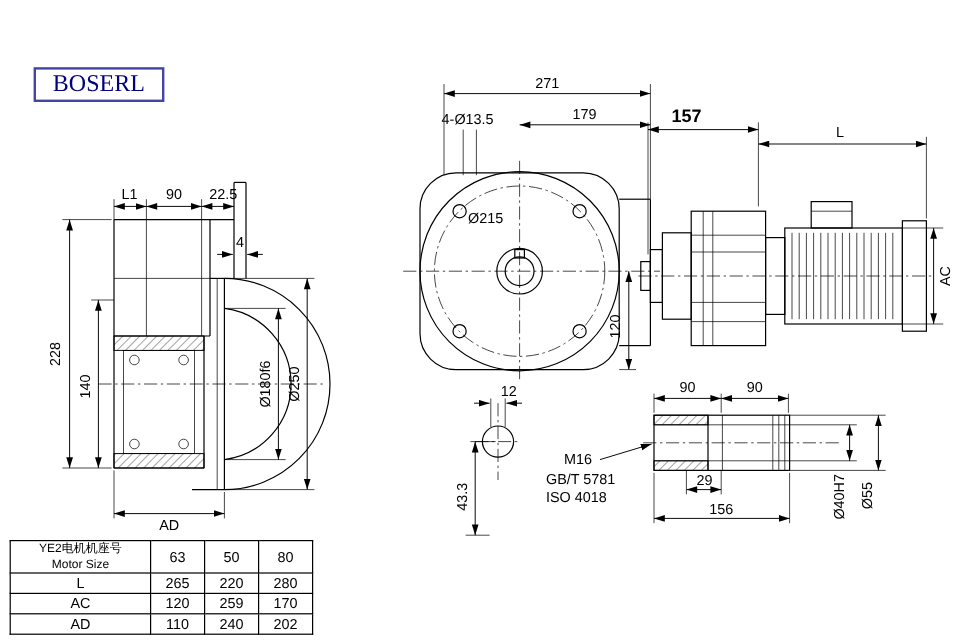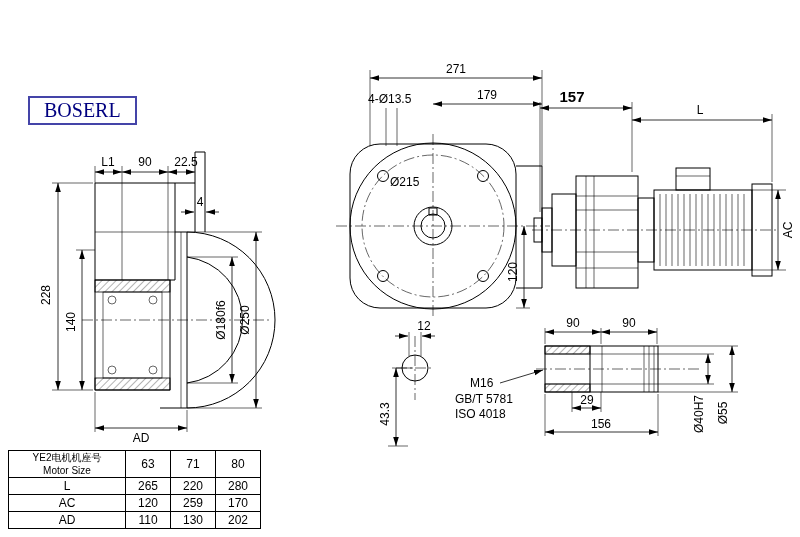--- a/index.html
+++ b/index.html
@@ -10,21 +10,20 @@
   .drawing { position:absolute; left:0; top:0; }
   .title {
     position:absolute; left:8px; top:4px; z-index:3;
     font-size:27px; font-weight:bold; color:#e60000; white-space:nowrap;
   }
   .logo {
     position:absolute; left:28px; top:56px; z-index:3;
     border:2px solid #4444a8; padding:1px 14px;
     font-family:"Liberation Serif", serif; font-size:20px; color:#000080;
     background:#fff;
-    margin-top:40px;
   }
   table.spec {
     position:absolute; left:8px; top:450px; z-index:3;
     border-collapse:collapse; background:#fff;
     font-size:12px; color:#000; text-align:center;
   }
   table.spec td { border:1px solid #000; padding:0 2px; height:16px; }
   table.spec td.c0 { width:112px; }
   table.spec td.cv { width:40px;margin-top:33px; }
   table.spec .hdr div { font-size:10px; line-height:13px; }
@@ -276,37 +275,37 @@
   <div class="logo">BOSERL</div>
 
   <table class="spec">
     <tbody>
         <tr>
       <td class="c0 hdr">
         <div>YE2电机机座号</div>
         <div>Motor Size</div>
       </td>
       <td class="cv">63</td>
-      <td class="cv">71</td>
+      <td class="cv">50</td>
       <td class="cv">80</td>
     </tr>
     <tr>
       <td class="c0">L</td>
       <td class="cv">265</td>
       <td class="cv">220</td>
       <td class="cv">280</td>
     </tr>
     <tr>
       <td class="c0">AC</td>
       <td class="cv">120</td>
       <td class="cv">259</td>
       <td class="cv">170</td>
     </tr>
     <tr>
       <td class="c0">AD</td>
       <td class="cv">110</td>
-      <td class="cv">130</td>
+      <td class="cv">240</td>
       <td class="cv">202</td>
     </tr>
   </tbody>
     </table>
 
 </div>
 
 </body></html>

